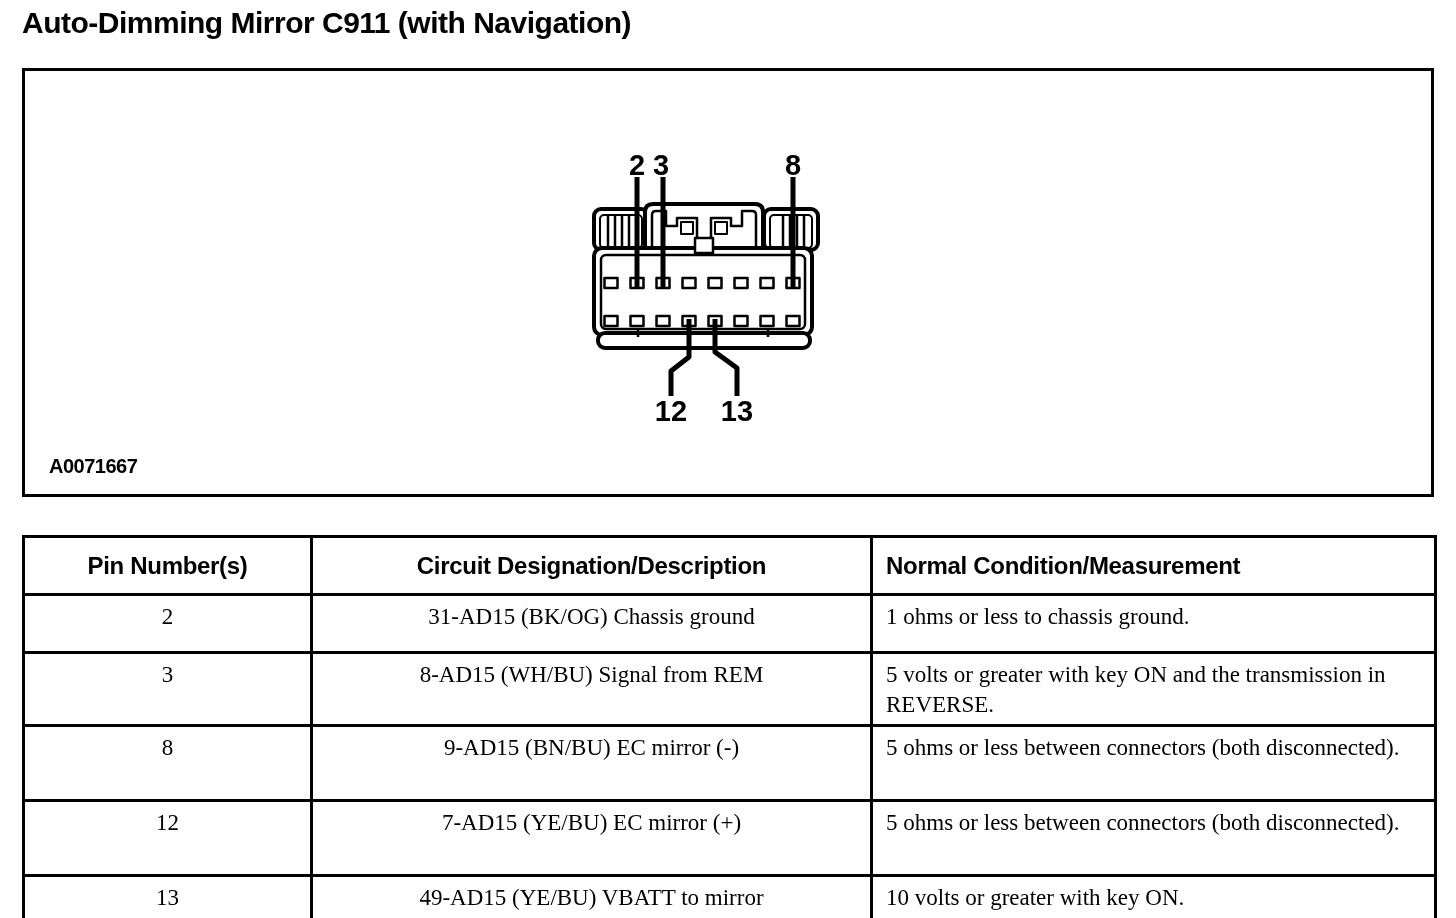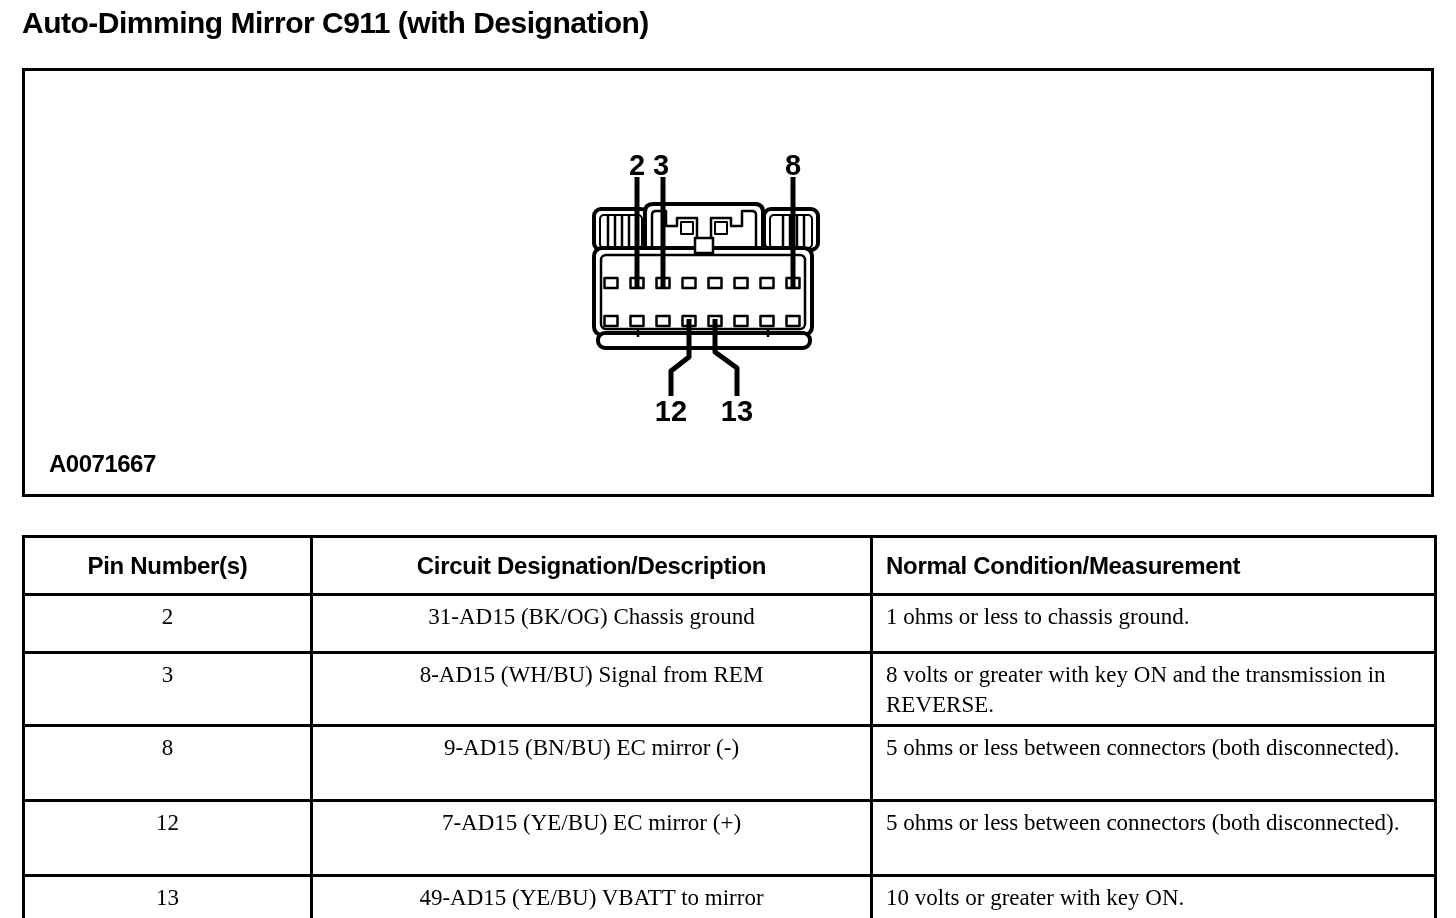--- a/index.html
+++ b/index.html
@@ -15,21 +15,21 @@
     white-space:nowrap;
   }
   .diagram-box {
     position:absolute; left:22px; top:68px; width:1412px; height:429px;
     border:3px solid #000; box-sizing:border-box; background:#fff;
   }
   .diagram-box svg { position:absolute; left:0; top:0; width:100%; height:100%; }
   .figure-ref {
     position:absolute; left:24px; bottom:16px;
     font-family:"Liberation Sans", sans-serif;
-    font-size:24px; font-weight:bold; letter-spacing:-0.5px;
+    font-size:20px; font-weight:bold; letter-spacing:-0.5px;
   }
   .pin-table {
     position:absolute; left:22px; top:535px; width:1412px;
     border-collapse:collapse; table-layout:fixed;
     font-family:"Liberation Serif", serif; font-size:23px;
     background:#fff;
   }
   .pin-table th, .pin-table td {
     border:3px solid #000; box-sizing:border-box;
   }
@@ -50,21 +50,21 @@
   .conn-label {
     font-family:"Liberation Sans", sans-serif;
     font-weight:bold; font-size:29px;
   }
 </style>
 </head>
 <body>
 
 <div class="page">
 
-  <h1 class="page-title">Auto-Dimming Mirror C911 (with Designation)</h1>
+  <h1 class="page-title">Auto-Dimming Mirror C911 (with Navigation)</h1>
 
   <div class="diagram-box">
     <svg viewBox="25 71 1406 423" preserveAspectRatio="xMidYMid meet">
       <g stroke="#000" fill="none" stroke-linejoin="round">
 
         <g>
           <rect x="594" y="209" width="54" height="41" rx="7" fill="#fff" stroke-width="4"></rect>
           <rect x="600" y="215" width="42" height="33" rx="4" stroke-width="2"></rect>
           <path d="M608 215 V248 M615 215 V248 M622 215 V248 M629 215 V248" stroke-width="2.5"></path>
         </g>
@@ -143,21 +143,21 @@
     </thead>
     <tbody>
       <tr class="h45">
         <td class="c-center">2</td>
         <td class="c-center">31-AD15 (BK/OG) Chassis ground</td>
         <td class="c-left">1 ohms or less to chassis ground.</td>
       </tr>
       <tr class="h73">
         <td class="c-center">3</td>
         <td class="c-center">8-AD15 (WH/BU) Signal from REM</td>
-        <td class="c-left">8 volts or greater with key ON and the transmission in REVERSE.</td>
+        <td class="c-left">5 volts or greater with key ON and the transmission in REVERSE.</td>
       </tr>
       <tr class="h75">
         <td class="c-center">8</td>
         <td class="c-center">9-AD15 (BN/BU) EC mirror (-)</td>
         <td class="c-left">5 ohms or less between connectors (both disconnected).</td>
       </tr>
       <tr class="h75">
         <td class="c-center">12</td>
         <td class="c-center">7-AD15 (YE/BU) EC mirror (+)</td>
         <td class="c-left">5 ohms or less between connectors (both disconnected).</td>

